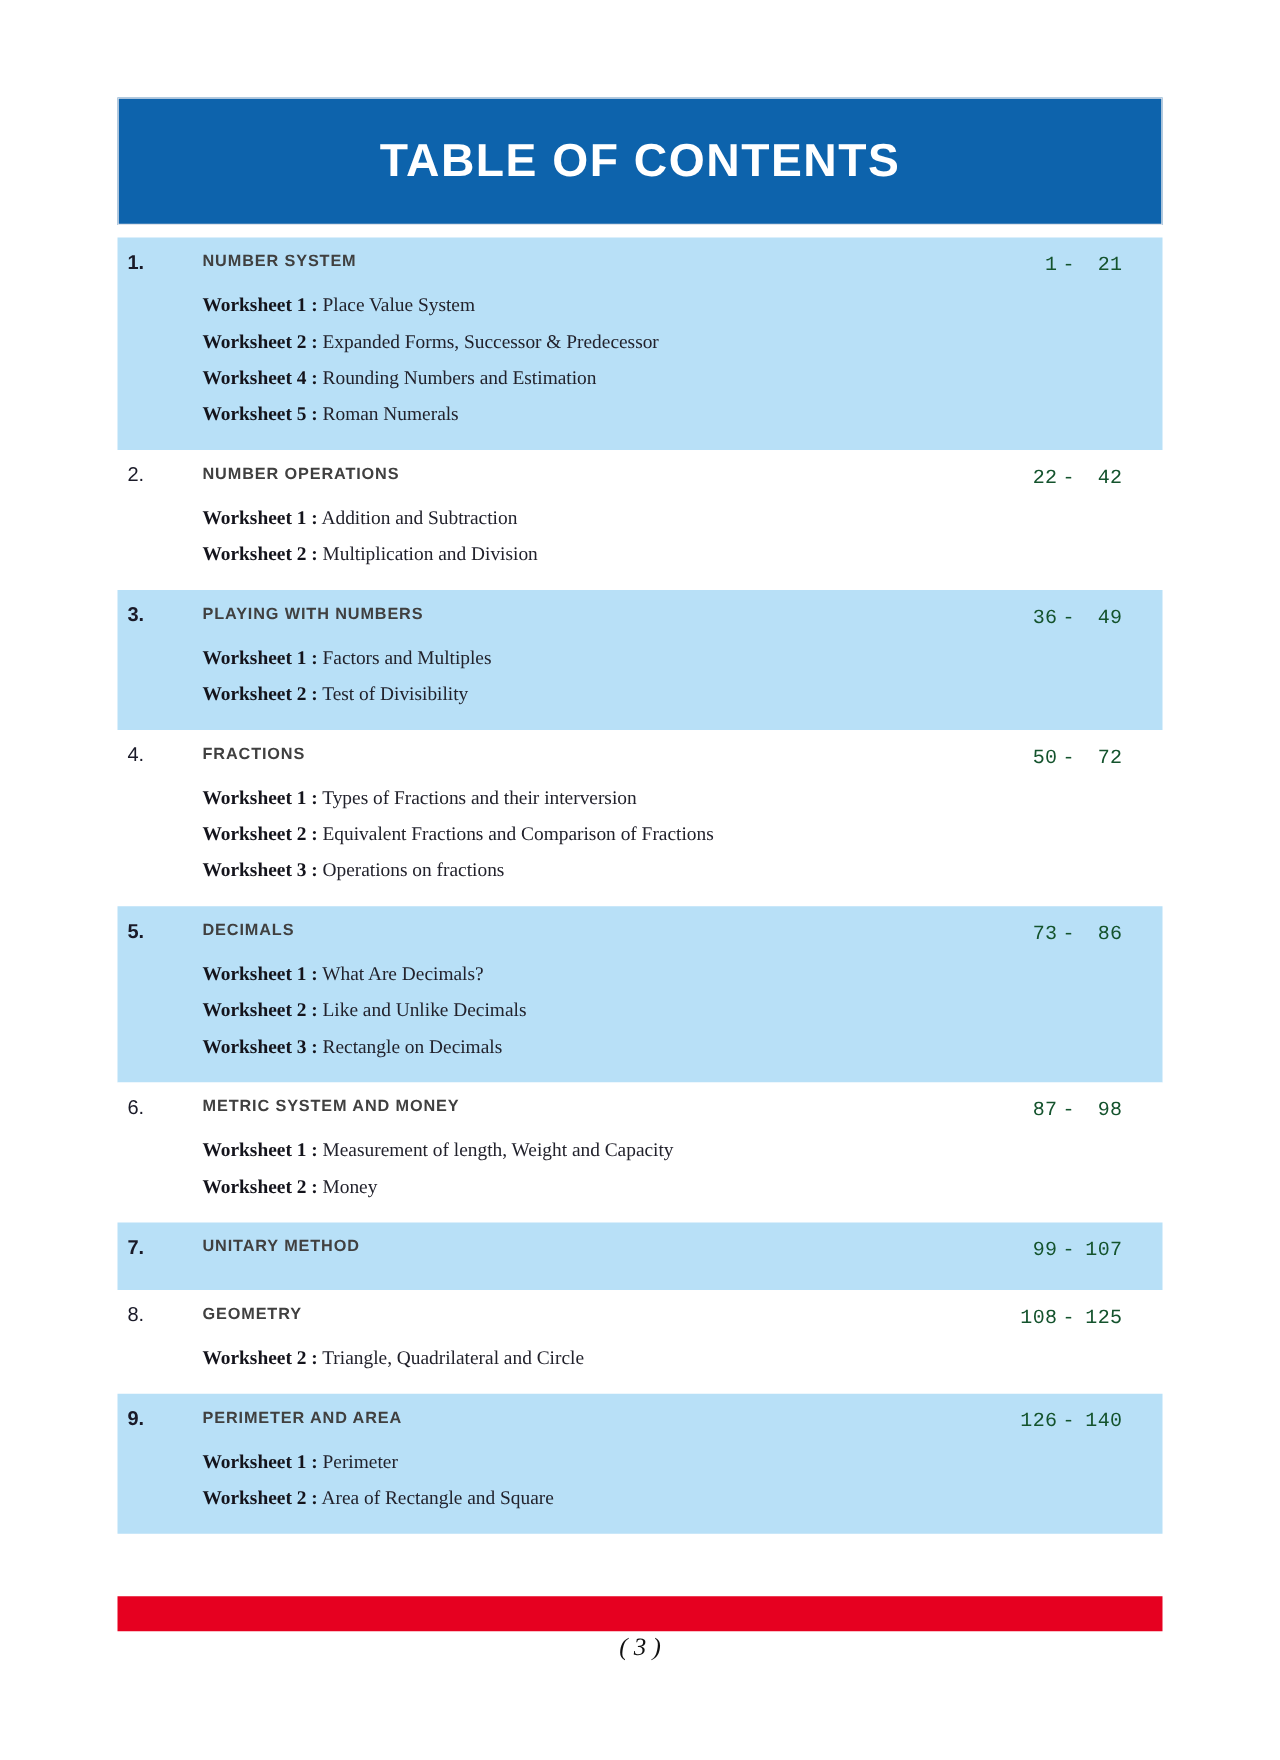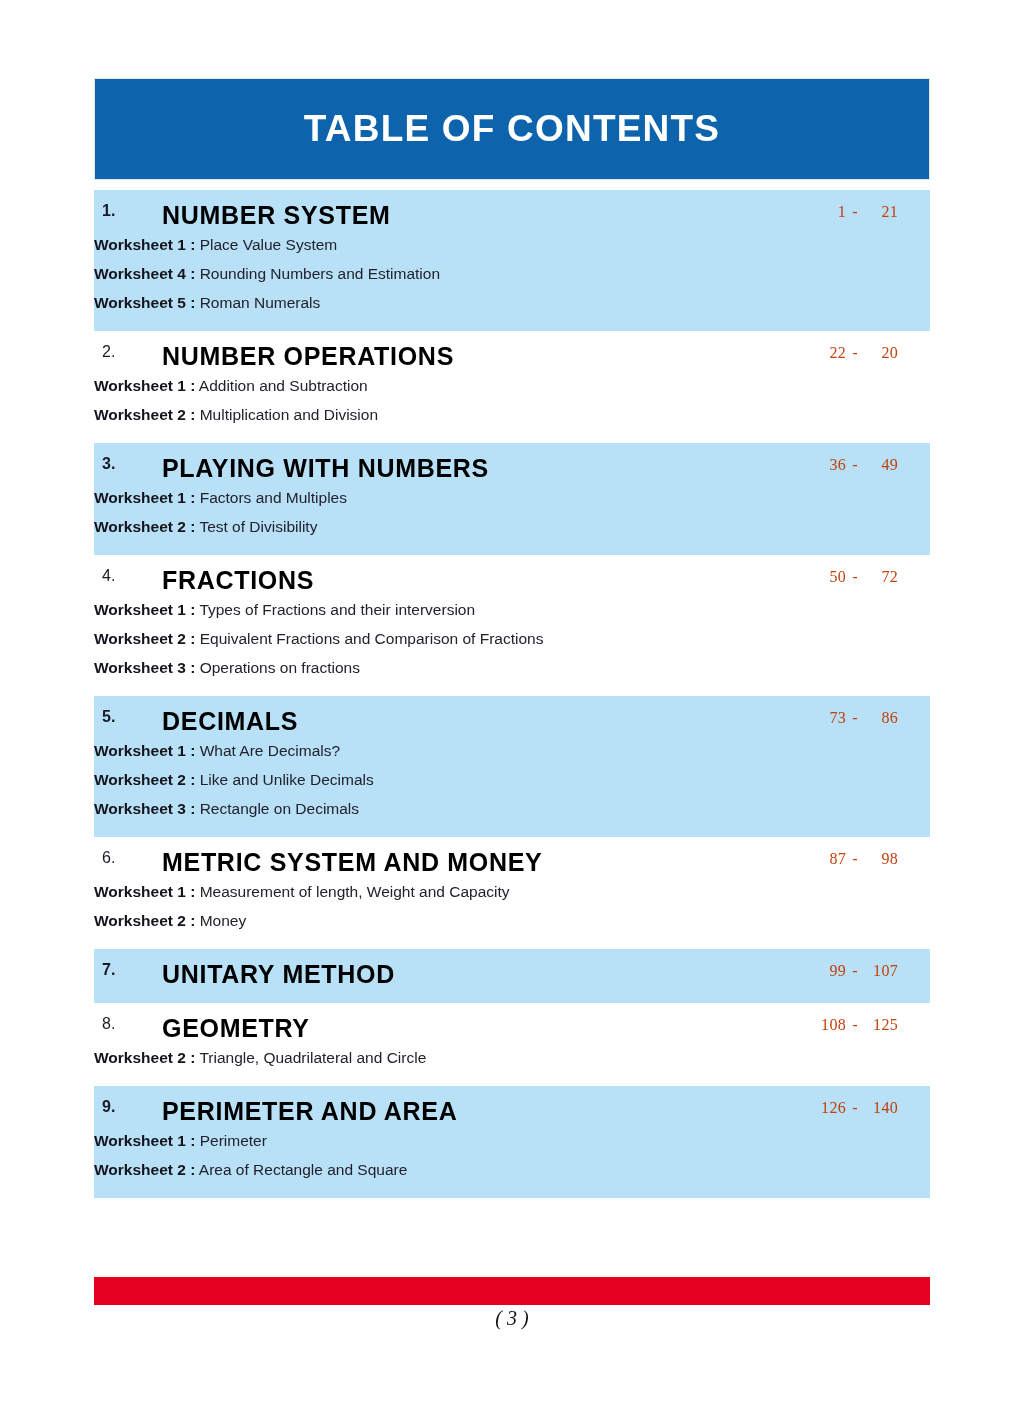--- a/index.html
+++ b/index.html
@@ -78,34 +78,34 @@
     color: #1a1a28;
     font-family: "Liberation Sans", sans-serif;
   }
   .chapter.shaded .chapter-num {
     font-weight: bold;
   }
   .chapter-title {
     position: absolute;
     left: 68px;
     top: -1px;
-    font-size: 25px;
-    font-weight: bold;
-    color: #000000;
+    font-size: 13px;
+    font-weight: bold;
+    color: #404040;
     letter-spacing: 0.7px;
     font-family: "Liberation Sans", sans-serif;
     white-space: nowrap;
   }
   .chapter-pages {
     position: absolute;
     right: 32px;
     top: 1px;
     font-size: 16px;
-    color: #c2410c;
-    font-family: Liberation Serif, serif;
+    color: #14532d;
+    font-family: Liberation Mono, monospace;
     white-space: nowrap;
     letter-spacing: 0.3px;
   }
   .chapter-pages .pg-start {
     display: inline-block;
     width: 32px;
     text-align: right;
   }
   .chapter-pages .pg-dash {
     display: inline-block;
@@ -113,25 +113,26 @@
     text-align: center;
   }
   .chapter-pages .pg-end {
     display: inline-block;
     width: 34px;
     text-align: right;
   }
 
   .worksheet {
     position: relative;
+    margin-left: 68px;
     font-size: 15.5px;
     color: #1a1a24;
     line-height: 29px;
     white-space: nowrap;
-    font-family: Liberation Sans, sans-serif;
+    font-family: Liberation Serif, serif;
   }
   .worksheet .ws-label {
     font-weight: bold;
     color: #14141c;
   }
   .worksheet .ws-desc {
     font-weight: normal;
     color: #22222c;
   }
 
@@ -166,28 +167,29 @@
   </div>
 
   <div class="toc-body">
       <div class="chapter shaded">
         <div class="chapter-head">
           <span class="chapter-num">1.</span>
           <span class="chapter-title">NUMBER SYSTEM</span>
           <span class="chapter-pages"><span class="pg-start">1</span><span class="pg-dash">-</span><span class="pg-end">21</span></span>
         </div>
         <div class="worksheet"><span class="ws-label">Worksheet 1 :</span> <span class="ws-desc">Place Value System</span></div>
+        <div class="worksheet"><span class="ws-label">Worksheet 2 :</span> <span class="ws-desc">Expanded Forms, Successor &amp; Predecessor</span></div>
         <div class="worksheet"><span class="ws-label">Worksheet 4 :</span> <span class="ws-desc">Rounding Numbers and Estimation</span></div>
         <div class="worksheet"><span class="ws-label">Worksheet 5 :</span> <span class="ws-desc">Roman Numerals</span></div>
       </div>
       <div class="chapter">
         <div class="chapter-head">
           <span class="chapter-num">2.</span>
           <span class="chapter-title">NUMBER OPERATIONS</span>
-          <span class="chapter-pages"><span class="pg-start">22</span><span class="pg-dash">-</span><span class="pg-end">20</span></span>
+          <span class="chapter-pages"><span class="pg-start">22</span><span class="pg-dash">-</span><span class="pg-end">42</span></span>
         </div>
         <div class="worksheet"><span class="ws-label">Worksheet 1 :</span> <span class="ws-desc">Addition and Subtraction</span></div>
         <div class="worksheet"><span class="ws-label">Worksheet 2 :</span> <span class="ws-desc">Multiplication and Division</span></div>
       </div>
       <div class="chapter shaded">
         <div class="chapter-head">
           <span class="chapter-num">3.</span>
           <span class="chapter-title">PLAYING WITH NUMBERS</span>
           <span class="chapter-pages"><span class="pg-start">36</span><span class="pg-dash">-</span><span class="pg-end">49</span></span>
         </div>

